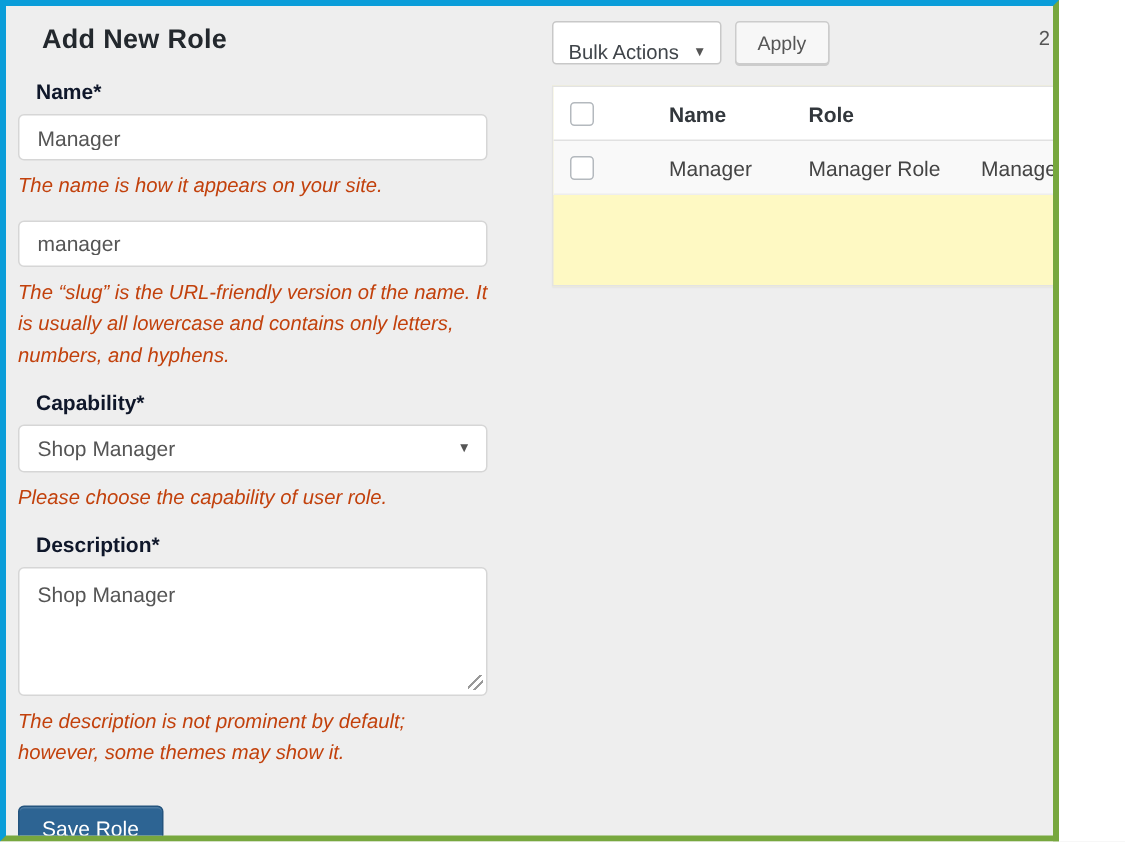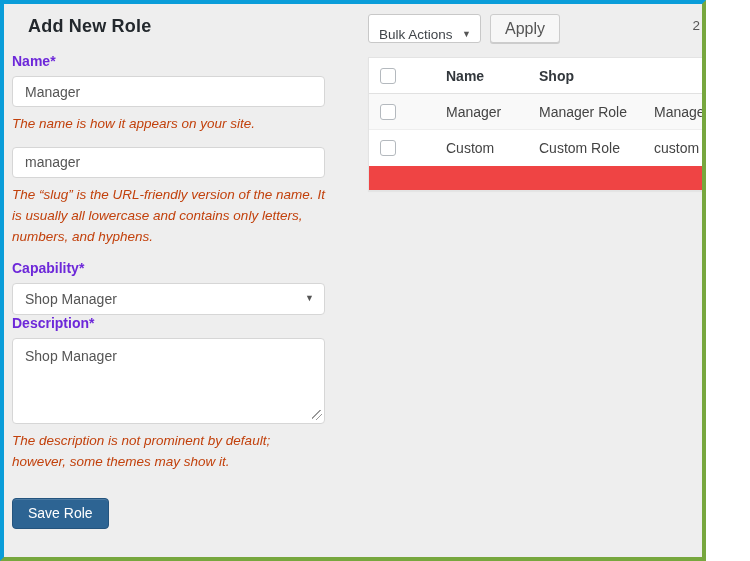--- a/index.html
+++ b/index.html
@@ -32,22 +32,22 @@
     font-size: 18px;
     font-weight: bold;
     color: #23282d;
     margin: 6px 0 16px 16px;
     letter-spacing: .2px;
   }
   .field-label {
     display: block;
     font-size: 14px;
     font-weight: bold;
-    color: #6d28d9;
-    margin: 0 0 7px 0;
+    color: #0f172a;
+    margin: 0 0 7px 12px;
   }
   .text-input, .wps-select, .text-area {
     width: 100%;
     background: #fff;
     border: 1px solid #d6d6d6;
     border-radius: 4px;
     font-family: "Liberation Sans", sans-serif;
     font-size: 14px;
     color: #555;
   }
@@ -134,36 +134,36 @@
     cursor: pointer;
   }
   .apply-btn {
     margin-left: 9px;
     background: #f7f7f7;
     border: 1px solid #cccccc;
     border-radius: 3px;
     height: 29px;
     padding: 0 14px;
     font-family: "Liberation Sans", sans-serif;
-    font-size: 16px;
+    font-size: 13px;
     color: #555;
     cursor: pointer;
     box-shadow: 0 1px 0 #ccc;
     text-align: right;
   }
   .items-count {
     margin-left: auto;
     color: #555;
     font-size: 13.5px;
     align-self: flex-start;
     padding-top: 4px;
   }
   .roles-table {
     width: 100%;
-    background: #ef4444;
+    background: #fef9c3;
     border: 1px solid #e3e3e3;
     box-shadow: 0 1px 1px rgba(0,0,0,.04);
     height: 134px;
   }
   .tbl-row {
     display: flex;
     align-items: center;
     height: 36px;
   }
   .tbl-row.header { border-bottom: 1px solid #e1e1e1; background: #fff; }
@@ -205,20 +205,21 @@
     <p class="help-text">The name is how it appears on your site.</p>
 
     <input class="text-input" type="text" value="manager" style="">
     <p class="help-text">The “slug” is the URL-friendly version of the name. It is usually all lowercase and contains only letters, numbers, and hyphens.</p>
 
     <label class="field-label">Capability*</label>
     <div class="wps-select">
       <span>Shop Manager</span>
       <span class="chevron">▼</span>
     </div>
+    <p class="help-text">Please choose the capability of user role.</p>
 
     <label class="field-label">Description*</label>
     <div class="textarea-wrap">
       <textarea class="text-area" style="">Shop Manager</textarea>
       <span class="resize-grip"></span>
     </div>
     <p class="help-text">The description is not prominent by default; however, some themes may show it.</p>
 
     <button class="save-btn">Save Role</button>
   </div>
@@ -233,36 +234,28 @@
       <button class="apply-btn">Apply</button>
       <span class="items-count">2 items</span>
     </div>
 
     <div class="roles-table">
       <div class="tbl-row header">
         <div class="cell-cb">
           <input type="checkbox" class="cb" style="">
         </div>
         <div class="cell-name">Name</div>
-        <div class="cell-slug">Shop</div>
+        <div class="cell-slug">Role</div>
       </div>
 
       <div class="tbl-row r0">
         <div class="cell-cb">
           <input type="checkbox" class="cb" style="">
         </div>
         <div class="cell-name">Manager</div>
         <div class="cell-desc">Manager Role</div>
         <div class="cell-slug">Manager</div>
       </div>
 
-      <div class="tbl-row r1">
-        <div class="cell-cb">
-          <input type="checkbox" class="cb" style="">
-        </div>
-        <div class="cell-name">Custom</div>
-        <div class="cell-desc">Custom Role</div>
-        <div class="cell-slug">custom</div>
-      </div>
     </div>
 
   </div>
 </div>
 
 </body></html>

